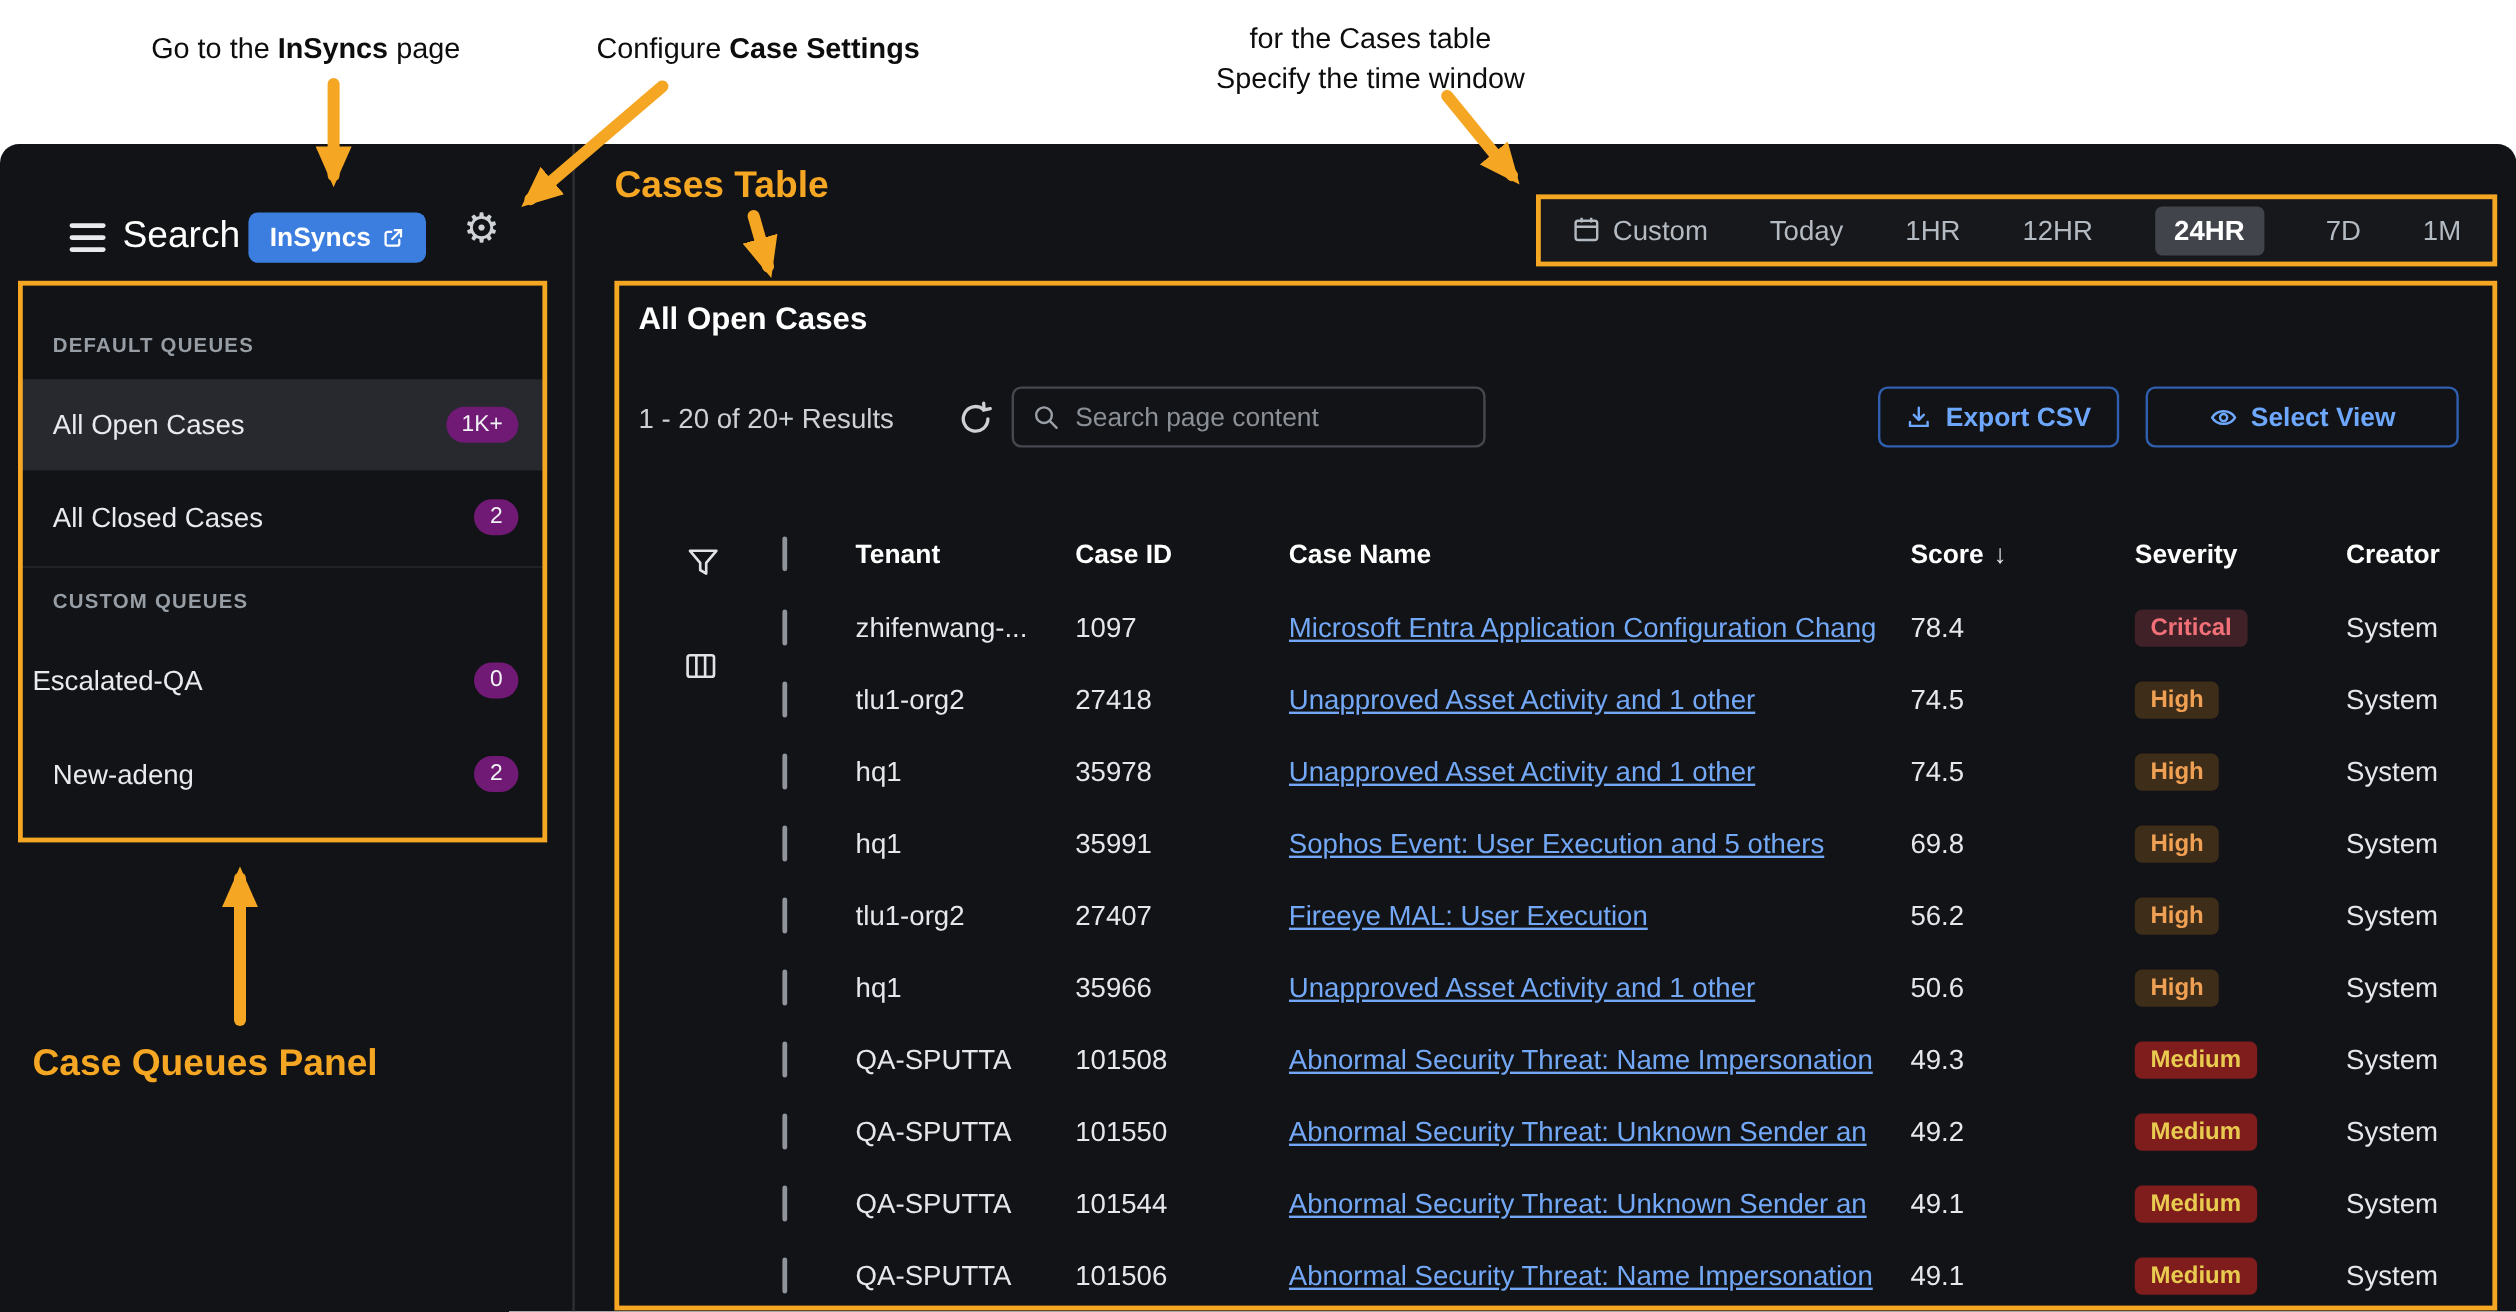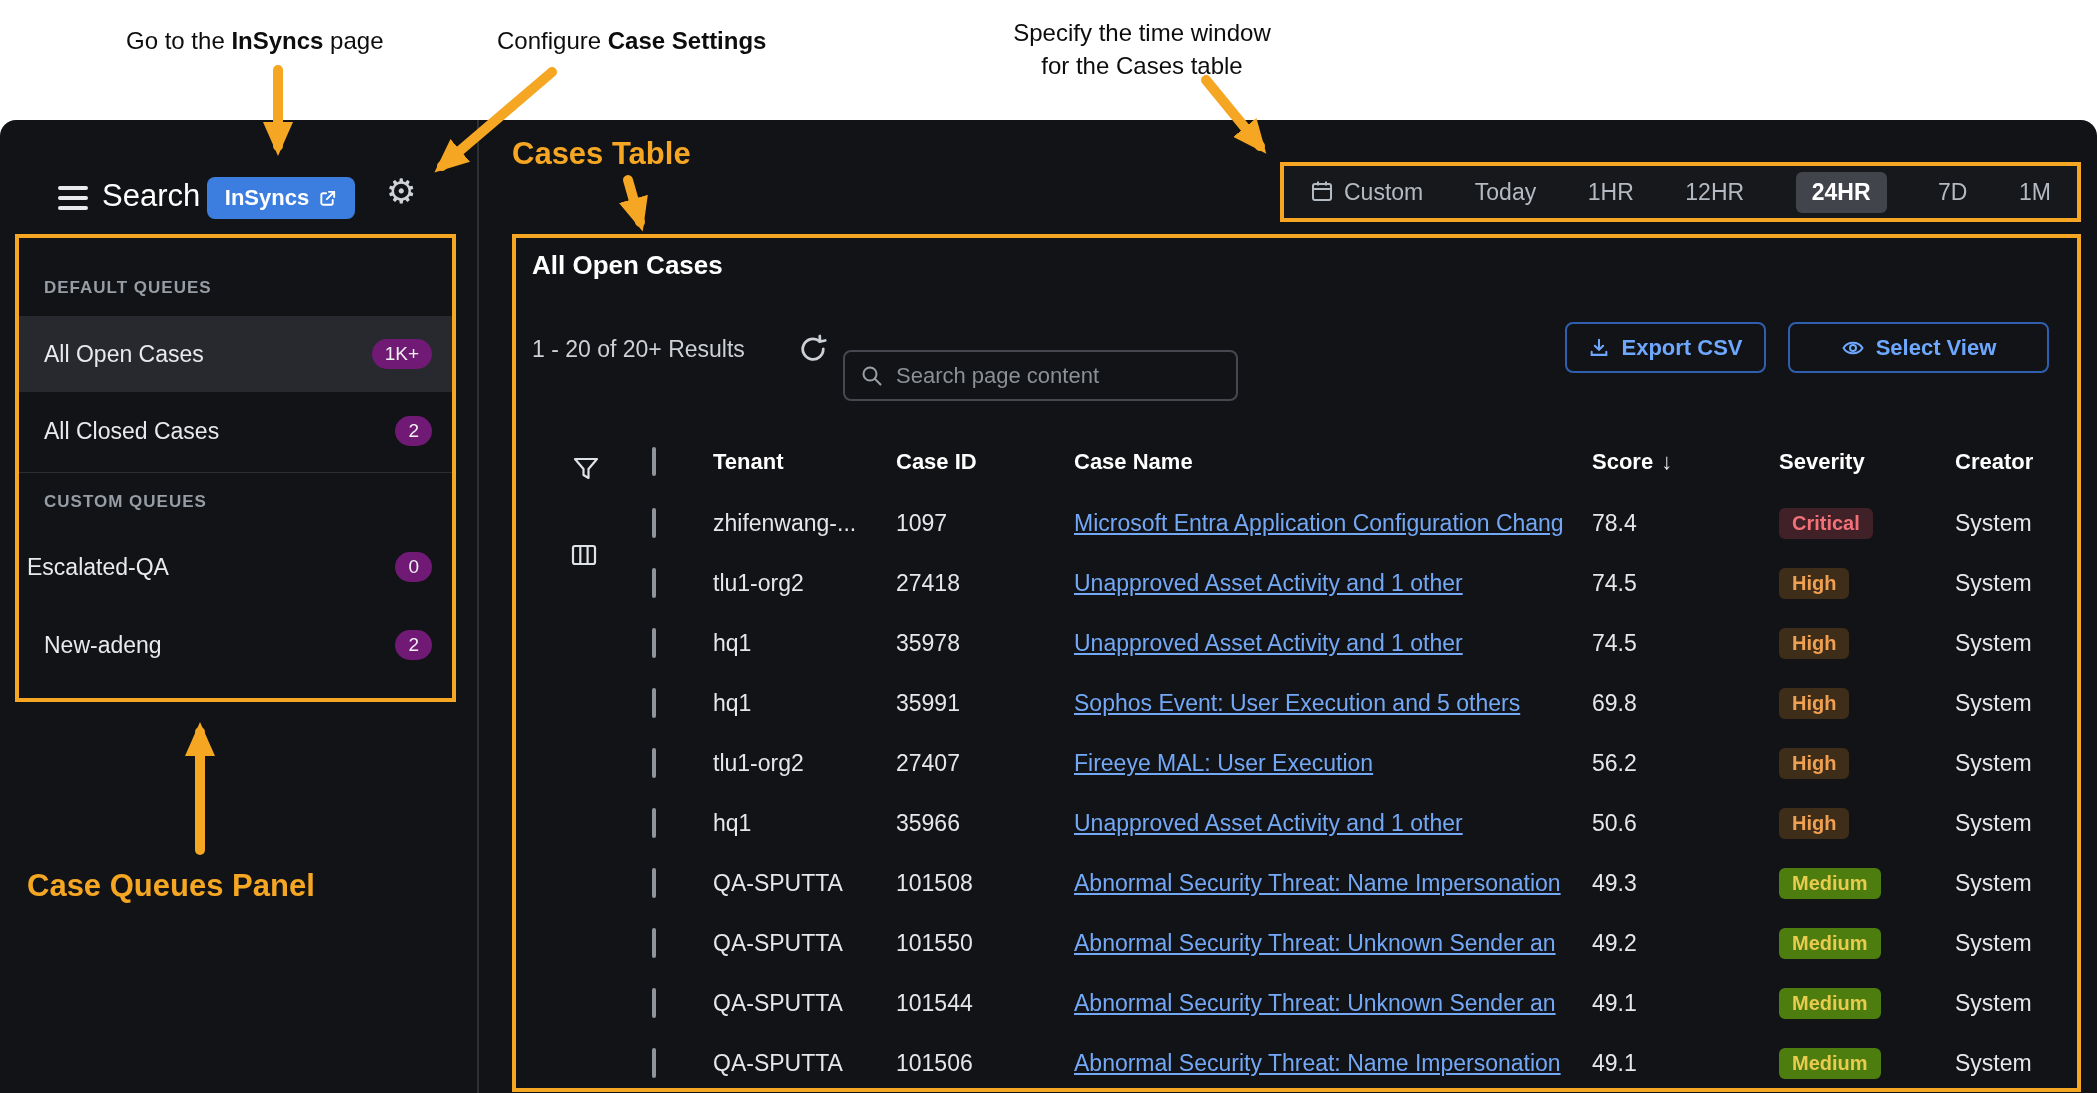--- a/index.html
+++ b/index.html
@@ -40,21 +40,21 @@
               background:#17181c; display:flex; align-items:center; justify-content:space-between; padding:0 26px; z-index:20; }
   .time-opt { color:#b4bac1; font-size:23px; display:flex; align-items:flex-start; gap:10px; cursor:pointer; white-space:nowrap; }
   .time-opt.selected { background:#41444b; color:#ffffff; font-weight:700; border-radius:6px; padding:7px 16px; }
 
   
   .table-box { position:absolute; left:512px; top:114px; width:1569px; height:858px; border:4px solid #F5A623; overflow:hidden; }
   .tb-title { position:absolute; left:16px; top:12px; font-size:26px; font-weight:700; color:#ffffff; }
   .tb-results { position:absolute; left:16px; top:98px; font-size:23px; color:#cdd1d6; }
   .refresh-btn { position:absolute; left:282px; top:96px; width:30px; height:30px; cursor:pointer; }
   .search { position:absolute; left:327px; top:84px; width:395px; height:51px; border:2px solid #45484e; border-radius:8px;
-            display:flex; align-items:center; gap:12px; padding:0 15px;margin-top:28px; }
+            display:flex; align-items:center; gap:12px; padding:0 15px; }
   .search input { flex:1; background:transparent; border:none; outline:none; color:#dfe2e6; font-size:22px; font-family:inherit; }
   .search input::placeholder { color:#8b9097; }
   .btn-blue { position:absolute; top:84px; height:51px; border:2px solid #2f5fae; border-radius:8px; background:transparent;
               color:#6EA8FE; font-size:22px; font-weight:600; display:flex; align-items:center; justify-content:center;
               gap:11px; cursor:pointer; font-family:inherit; }
   .btn-export { left:1049px; width:201px; }
   .btn-view { left:1272px; width:261px; }
 
   .tool-icon { position:absolute; cursor:pointer; }
   .filter-icon { left:55px; top:216px; }
@@ -65,37 +65,37 @@
   .thead .hcell { display:flex; align-items:center; gap:8px; cursor:pointer; }
   .sort-arrow { font-size:22px; color:#e2e5e9; }
   .trows { position:absolute; left:136px; top:255px; width:1429px; }
   .trow { height:60px; font-size:23px; color:#e5e7ea; }
   .checkbox { width:24px; height:24px; border:2px solid #8f949b; border-radius:5px; cursor:pointer; }
   .cell-clip { white-space:nowrap; overflow:hidden; }
   .case-link { color:#73a8f7; text-decoration:underline; white-space:nowrap; overflow:hidden; display:block; max-width:506px; cursor:pointer; }
   .sev-pill { display:inline-block; padding:4px 13px; border-radius:6px; font-size:20px; font-weight:700; white-space:nowrap; }
   .sev-critical { color:#f27078; background:#3f2127; }
   .sev-high { color:#f0a052; background:#3e2d19; }
-  .sev-medium { color:#e9cb4f; background:#4d7c0f; }
+  .sev-medium { color:#e9cb4f; background:#7f1d1d; }
 
   
   .obox { position:absolute; border:4px solid #F5A623; pointer-events:none; z-index:30; }
   .arrows { position:absolute; left:0; top:0; z-index:60; pointer-events:none; }
 </style>
 </head>
 <body>
 
 <div class="page">
 
   <div>
     <div class="note" style="left:126px; top:24px;"><span>Go to the </span><b>InSyncs</b><span> page</span></div>
     <div class="note" style="left:497px; top:24px;"><span>Configure </span><b>Case Settings</b></div>
     <div class="note note-time" style="left:962px; top:16px;">
+      <div>for the Cases table</div>
       <div>Specify the time window</div>
-      <div>for the Cases table</div>
     </div>
   </div>
 
   <div class="app">
 
     <div class="sidebar">
       <div class="hamburger">
           <span></span>
           <span></span>
           <span></span>

